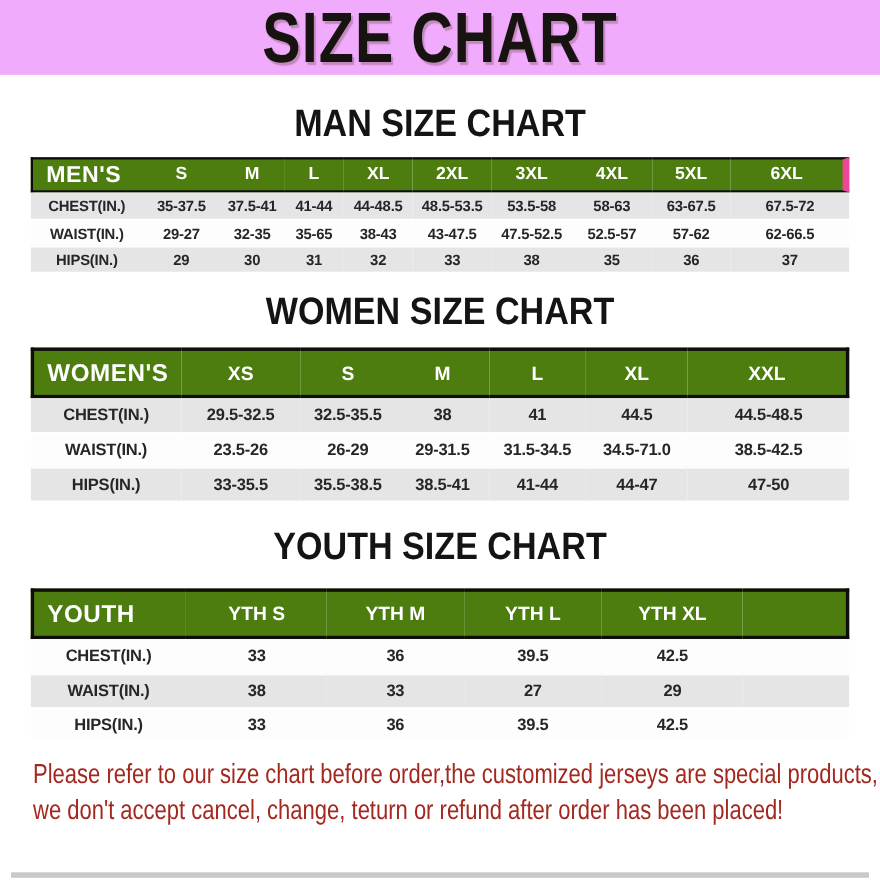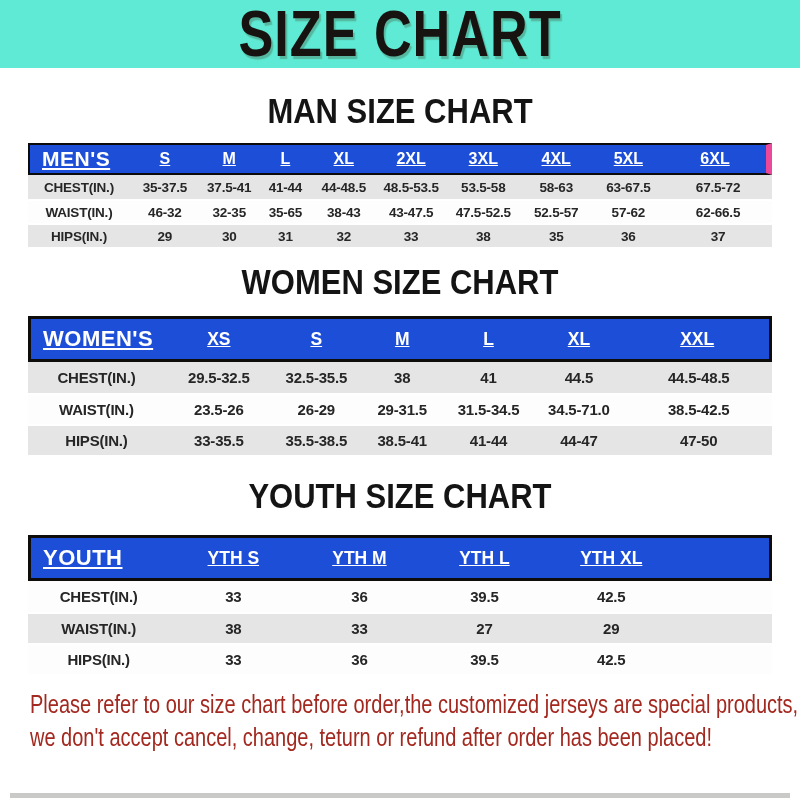--- a/index.html
+++ b/index.html
@@ -1,41 +1,41 @@
 <!DOCTYPE html>
 <html><head>
 <meta charset="utf-8">
 <style>
   html,body{margin:0;padding:0}
   body{
     width:800px;height:800px;position:relative;overflow:hidden;
     background:#ffffff;font-family:"Liberation Sans",sans-serif;
   }
   .banner{
-    height:68px;background:#5eead4;display:flex;align-items:center;justify-content:center;
+    height:68px;background:#f0abfc;display:flex;align-items:center;justify-content:center;
   }
   .banner-title{
     display:inline-block;font-size:55px;font-weight:bold;color:#171310;
     letter-spacing:1px;transform:scale(0.95,1.18);
     text-shadow:2px 2px 1px rgba(60,30,0,0.25);
   }
   .section-heading{
     text-align:center;font-weight:bold;color:#141414;font-size:31px;
     transform:scaleY(1.12);letter-spacing:0;
   }
   .h-men{margin:26px 0 13px}
   .h-women{margin:18px 0 15px}
   .h-youth{margin:24px 0 20px}
 
   table.size-table{
     width:744px;margin:0 auto;border-collapse:separate;border-spacing:0;table-layout:fixed;
   }
   th,td{padding:0;box-sizing:border-box;white-space:nowrap}
   .header-bar th{
-    background:#1d4ed8;color:#ffffff;font-weight:bold;text-align:center;vertical-align:middle;text-decoration:underline;
+    background:#4d7c0f;color:#ffffff;font-weight:bold;text-align:center;vertical-align:middle;
   }
   .size-table.men .header-bar th{height:32px;font-size:16px;border-top:2px solid #0b0b0b;border-bottom:2px solid #0b0b0b}
   .size-table.men .header-bar th:first-child{border-left:2px solid #0b0b0b}
   .size-table.men .header-bar th:last-child{border-right:6px solid #ec4899}
   .size-table.women .header-bar th,.size-table.youth .header-bar th{
     height:46px;font-size:17.5px;border-top:3px solid #0e0d0c;border-bottom:3px solid #0e0d0c;
   }
   .size-table.women .header-bar th:first-child,.size-table.youth .header-bar th:first-child{border-left:3px solid #0e0d0c}
   .size-table.women .header-bar th:last-child,.size-table.youth .header-bar th:last-child{border-right:3px solid #0e0d0c}
   .bar-label{text-align:left !important;padding-left:12px !important;font-size:22px !important;letter-spacing:0.5px}
@@ -102,21 +102,21 @@
           <td class="cell">41-44</td>
           <td class="cell">44-48.5</td>
           <td class="cell">48.5-53.5</td>
           <td class="cell">53.5-58</td>
           <td class="cell">58-63</td>
           <td class="cell">63-67.5</td>
           <td class="cell">67.5-72</td>
         </tr>
         <tr class="plain">
           <td class="row-label">WAIST(IN.)</td>
-          <td class="cell">46-32</td>
+          <td class="cell">29-27</td>
           <td class="cell">32-35</td>
           <td class="cell">35-65</td>
           <td class="cell">38-43</td>
           <td class="cell">43-47.5</td>
           <td class="cell">47.5-52.5</td>
           <td class="cell">52.5-57</td>
           <td class="cell">57-62</td>
           <td class="cell">62-66.5</td>
         </tr>
         <tr class="stripe">

